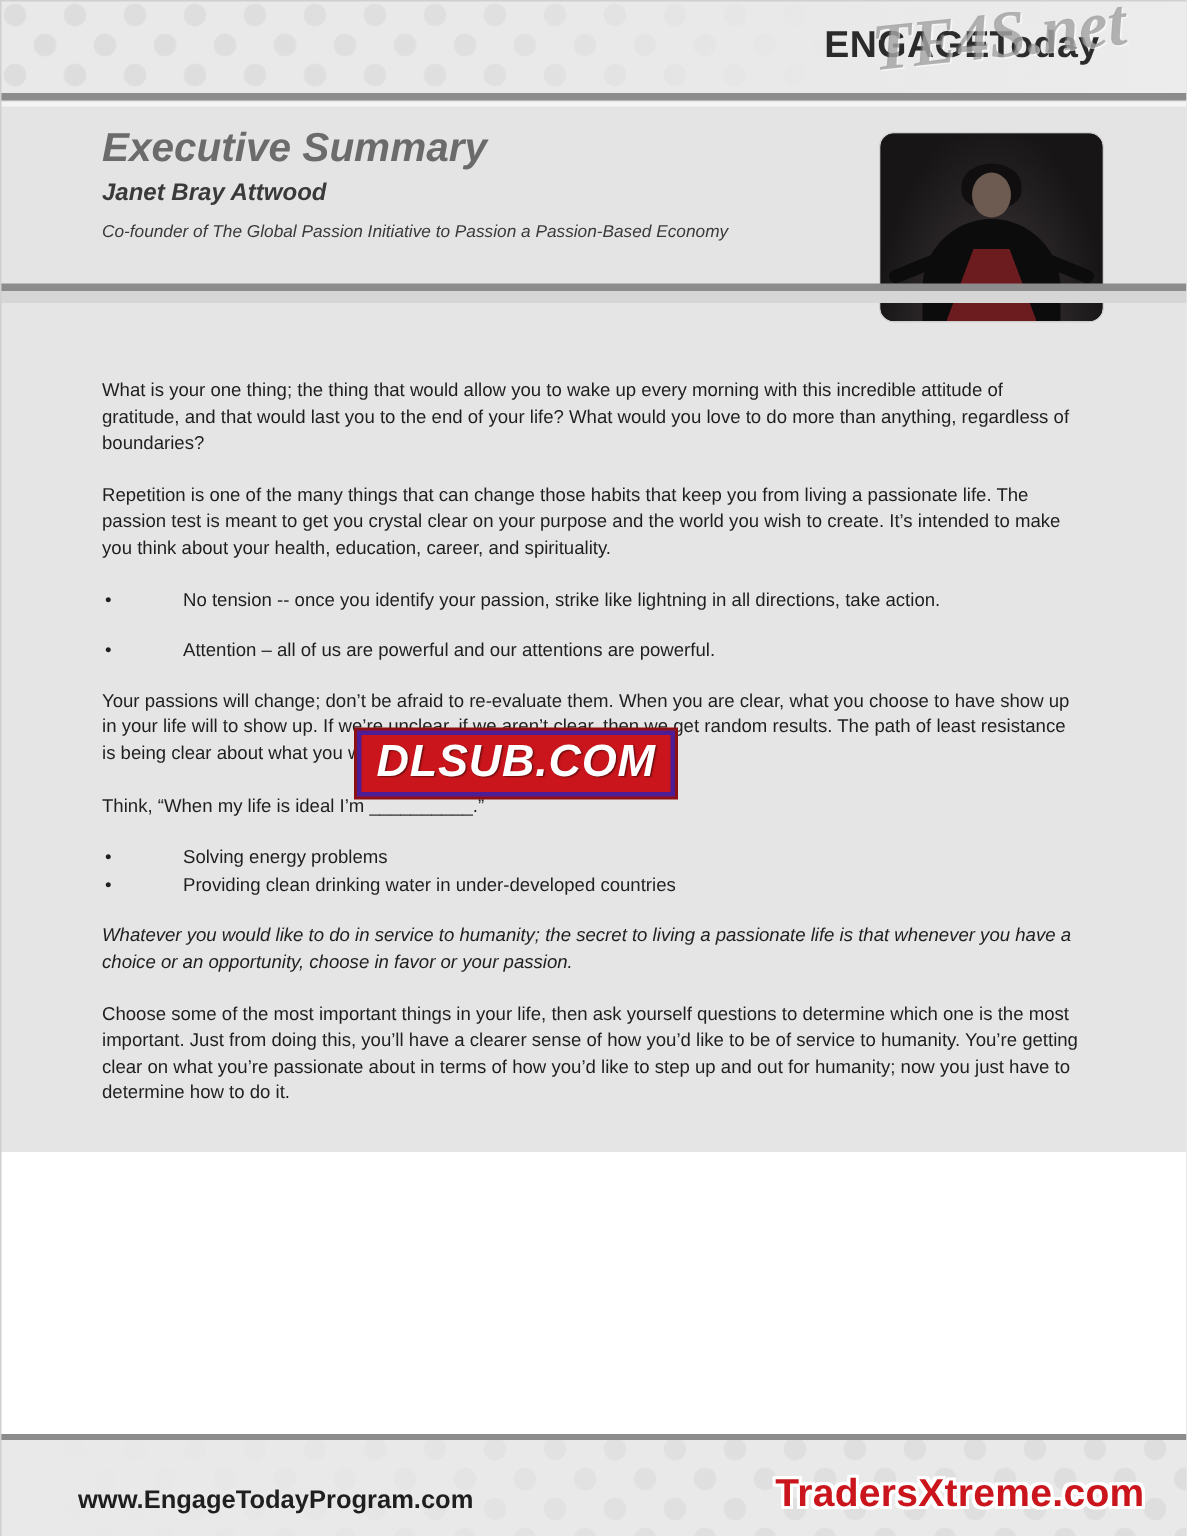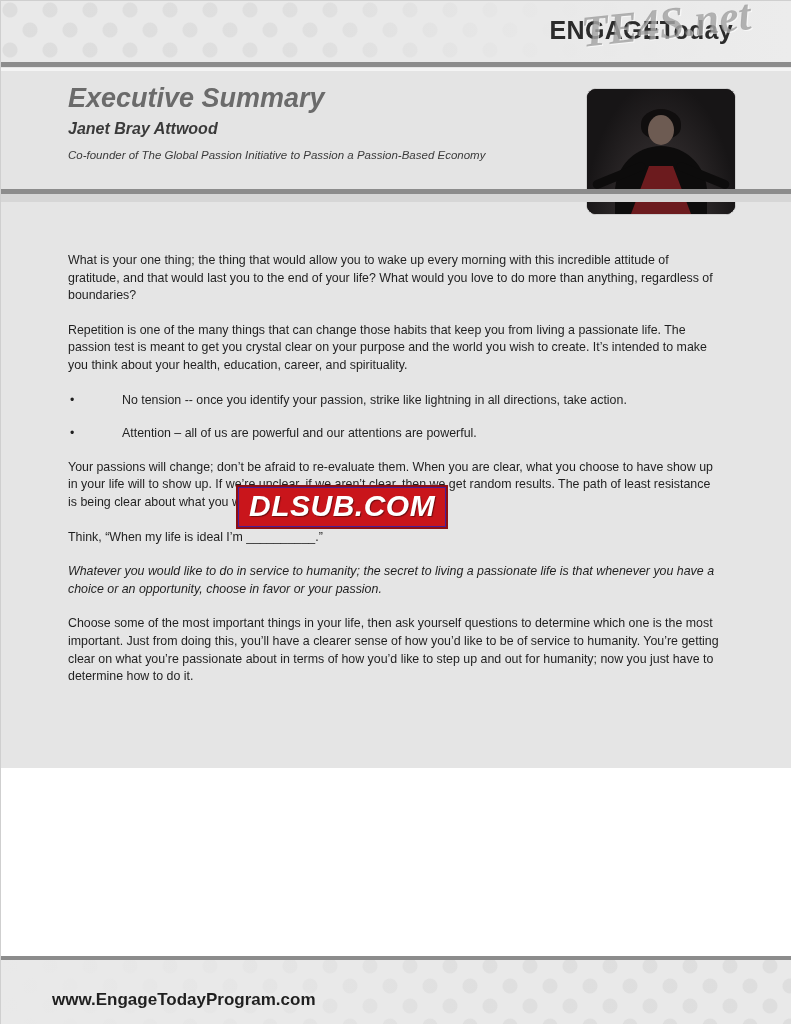--- a/index.html
+++ b/index.html
@@ -234,21 +234,21 @@
     position: absolute;
     left: 238px;
     top: 487px;
     font-family: "Liberation Sans", sans-serif;
     font-weight: bold;
     font-style: italic;
     font-size: 30px;
     color: #ffffff;
     background: #c9151b;
     padding: 1px 10px 3px 10px;
-    border: 1px solid #4c1d95;
+    border: 3px solid #4c1d95;
     box-shadow: 0 0 0 2px #8d0f13;
     letter-spacing: 0.5px;
     text-shadow: 1px 1px 1px rgba(0,0,0,0.45);
     pointer-events: none;
   }
 
   
   .footer-band {
     position: absolute;
     left: 0; top: 956px;
@@ -351,29 +351,32 @@
 
     <ul class="bullets">
       <li>No tension -- once you identify your passion, strike like lightning in all directions, take action.</li>
       <li>Attention – all of us are powerful and our attentions are powerful.</li>
     </ul>
 
     <p class="para">Your passions will change; don’t be afraid to re-evaluate them. When you are clear, what you choose to have show up in your life will to show up. If we’re unclear, if we aren’t clear, then we get random results. The path of least resistance is being clear about what you want for yourself</p>
     <p class="para">Think, “When my life is ideal I’m __________.”</p>
 
     <ul class="bullets compact">
+      <li>Solving energy problems</li>
+      <li>Providing clean drinking water in under-developed countries</li>
     </ul>
 
     <p class="para" style="margin-top:16px;font-style:italic;">Whatever you would like to do in service to humanity; the secret to living a passionate life is that whenever you have a choice or an opportunity, choose in favor or your passion.</p>
     <p class="para">Choose some of the most important things in your life, then ask yourself questions to determine which one is the most important. Just from doing this, you’ll have a clearer sense of how you’d like to be of service to humanity. You’re getting clear on what you’re passionate about in terms of how you’d like to step up and out for humanity; now you just have to determine how to do it.</p>
   </div>
 
   <div class="wm-center">DLSUB.COM</div>
 
   <div class="footer-band">
     <div class="dots"></div>
     <div class="fade"></div>
   </div>
   <div class="rule-foot"></div>
   <div class="footer-url">www.EngageTodayProgram.com</div>
+  <div class="wm-foot">TradersXtreme.com</div>
 
   <div class="page-border"></div>
 </div>
 
 </body></html>

